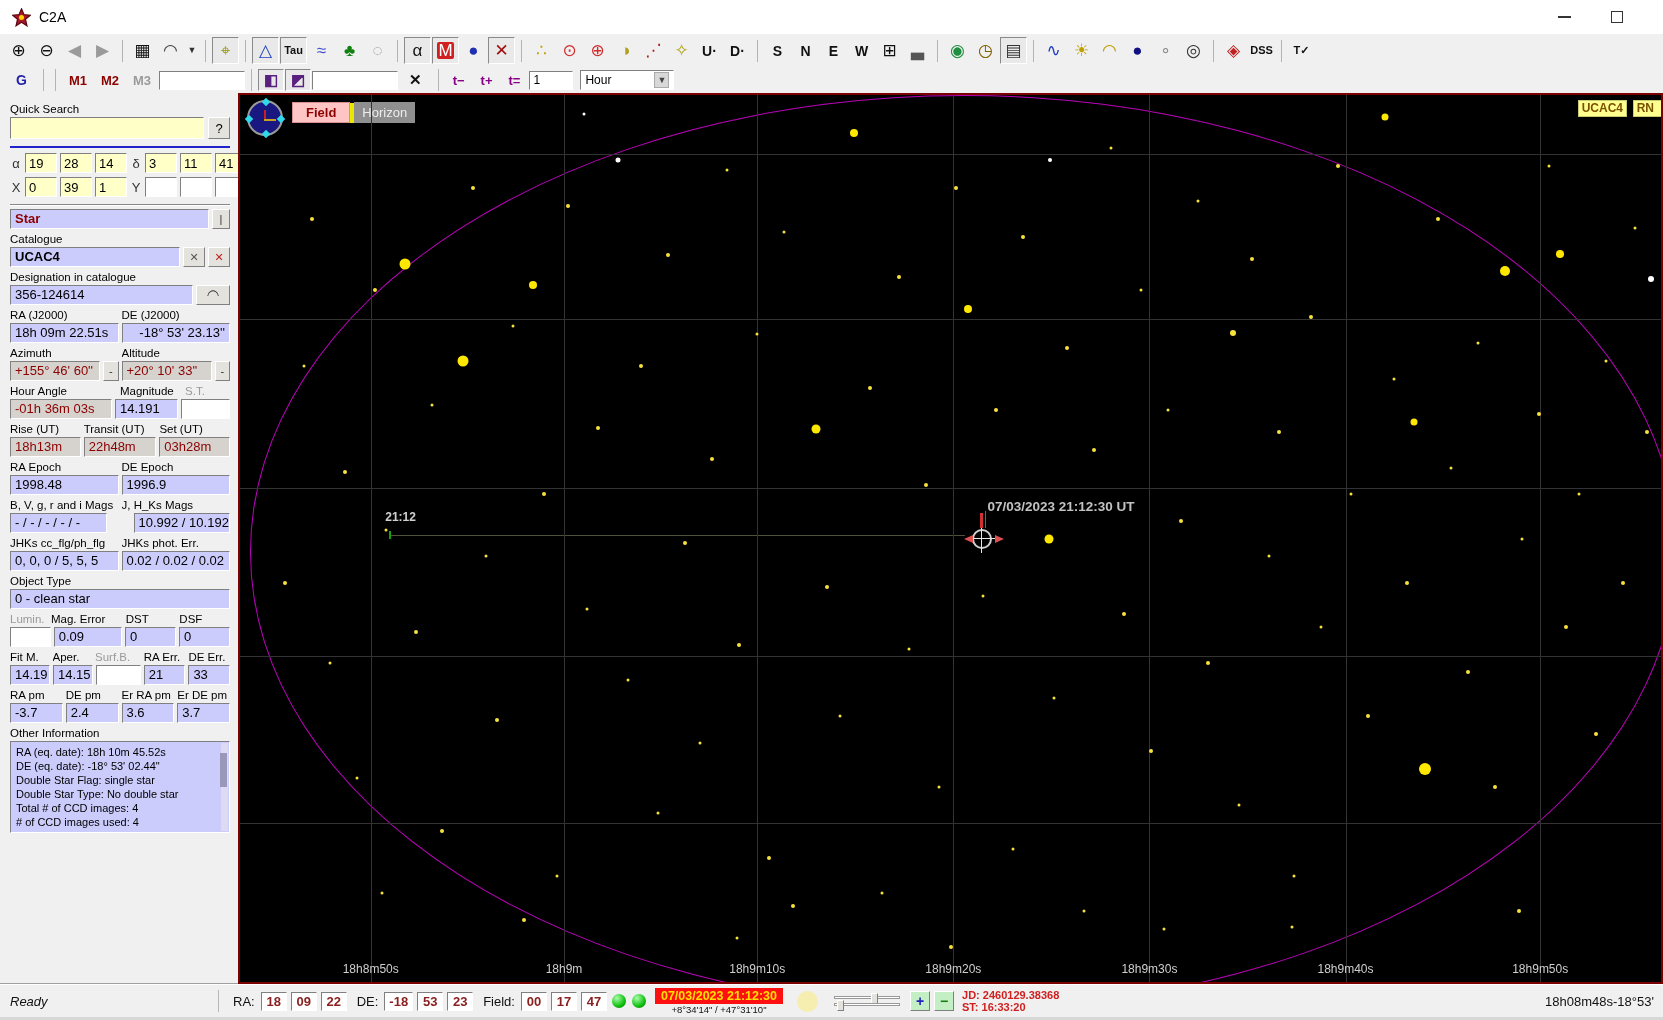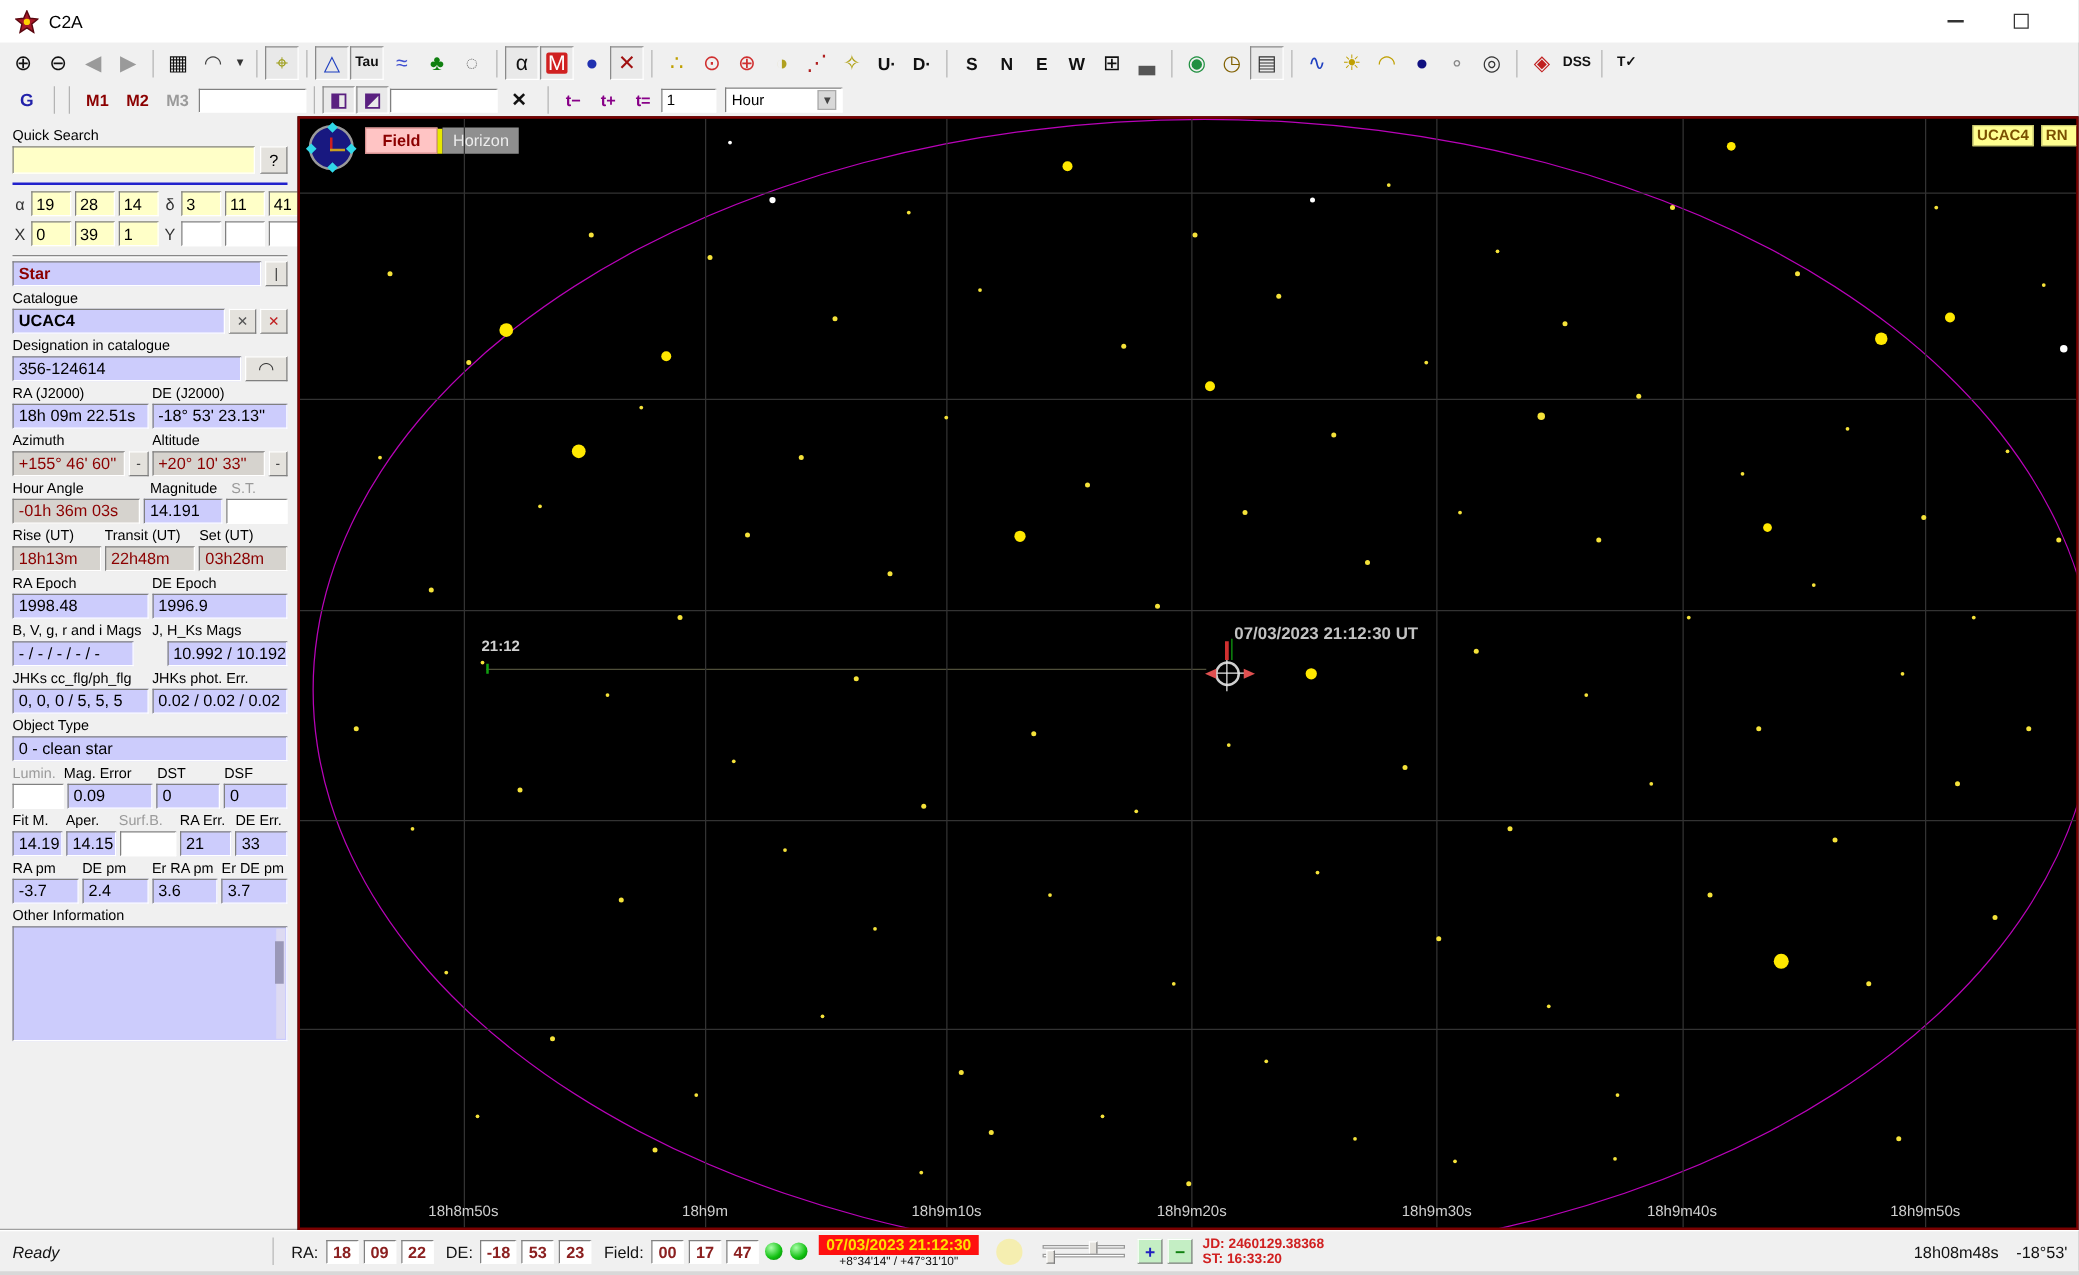--- a/index.html
+++ b/index.html
@@ -106,21 +106,21 @@
   .dtred { background:#ff1010; color:#ffe000; font-weight:bold; font-size:12.5px; padding:0 6px; line-height:16px; white-space:nowrap;}
   .dtsub { font-size:9.5px; color:#111; line-height:11px; white-space:nowrap;}
   .moon { width:21px; height:21px; border-radius:50%; background:#f5eeb0; margin:0 6px;}
   .sliders { display:flex; flex-direction:column; gap:4px; margin:0 6px; }
   .slider { width:66px; height:3px; background:#fff; border:1px solid #999; position:relative; }
   .slider .th { position:absolute; top:-4px; width:7px; height:11px; background:#e4e2dd; border:1px solid; border-color:#fff #808080 #808080 #fff;}
   .zbtn { width:20px; height:20px; border:1px solid; border-color:#fff #808080 #808080 #fff; background:#c4eec4; font-weight:bold; font-size:14px; display:flex; align-items:center; justify-content:center;}
   .zbtn.plus { color:#2020c0; }
   .zbtn.minus { color:#108010; }
   .jdst { display:flex; flex-direction:column; font-size:11px; line-height:12.5px; color:#d02020; font-weight:bold; margin-left:4px; white-space:nowrap;}
-  .cursorpos { margin-left:auto; display:flex; gap:14px; font-size:13px; color:#111; white-space:nowrap; }
+  .cursorpos { margin-left:auto; display:flex; font-size:13px; color:#111; white-space:nowrap; }
   .cursorpos .cut { width:42px; overflow:hidden; }
   .bottom-edge { height:3px; background:#d8d8d8; flex:none;}
 </style>
 </head>
 <body>
 
 <div class="win">
 
   <div class="titlebar">
     <svg width="19" height="19" viewBox="0 0 24 24">
@@ -353,21 +353,21 @@
         <div class="fld" style="flex:1;">356-124614</div>
         <div class="sbtn" style="width:34px;font-size:15px;">◠</div>
       </div>
       <div id="panel-rows">
           <div class="srow">
             <div class="lab" style="flex: 50 1 0px; min-width: 0px;">RA (J2000)</div>
             <div class="lab" style="flex: 50 1 0px; min-width: 0px;">DE (J2000)</div>
           </div>
           <div class="srow">
             <div class="fld lav" style="flex: 50 1 0px; min-width: 0px;">18h 09m 22.51s</div>
-            <div class="fld lav" style="flex: 50 1 0px; min-width: 0px;">-18° 53' 23.13''</div>
+            <div class="fld lav" style="flex: 50 1 0px; min-width: 0px; text-align: right;">-18° 53' 23.13''</div>
           </div>
           <div class="srow">
             <div class="lab" style="flex: 50 1 0px; min-width: 0px;">Azimuth</div>
             <div class="lab" style="flex: 50 1 0px; min-width: 0px;">Altitude</div>
           </div>
           <div class="srow">
             <div class="fld grayred" style="flex: 42 1 0px; min-width: 0px;">+155° 46' 60''</div>
             <div class="sbtn" style="flex: 7 1 0px; min-width: 0px;">-</div>
             <div class="fld grayred" style="flex: 42 1 0px; min-width: 0px;">+20° 10' 33''</div>
             <div class="sbtn" style="flex: 7 1 0px; min-width: 0px;">-</div>
@@ -458,20 +458,28 @@
             <div class="fld lav" style="flex: 25 1 0px; min-width: 0px;">-3.7</div>
             <div class="fld lav" style="flex: 25 1 0px; min-width: 0px;">2.4</div>
             <div class="fld lav" style="flex: 25 1 0px; min-width: 0px;">3.6</div>
             <div class="fld lav" style="flex: 25 1 0px; min-width: 0px;">3.7</div>
           </div>
           <div class="srow">
             <div class="lab" style="flex: 100 1 0px; min-width: 0px;">Other Information</div>
           </div>
         </div>
       <div class="oinfo">
+        <div id="oinfo-lines">
+            <div>RA (eq. date):  18h 10m 45.52s</div>
+            <div>DE (eq. date):  -18° 53' 02.44"</div>
+            <div>Double Star Flag: single star</div>
+            <div>Double Star Type: No double star</div>
+            <div>Total # of CCD images: 4</div>
+            <div># of CCD images used: 4</div>
+          </div>
         <div class="scroll">
             <div class="thumb"></div>
           </div>
       </div>
     </div>
 
     <div class="chart" id="chart">
       <div class="fieldcircle" id="fieldcircle" style="left: 0.7%; top: 0%; width: 100.4%; height: 103%;"></div>
       <div class="compass">
         <div class="pt" style="left:14px; top:-3px;"></div>

